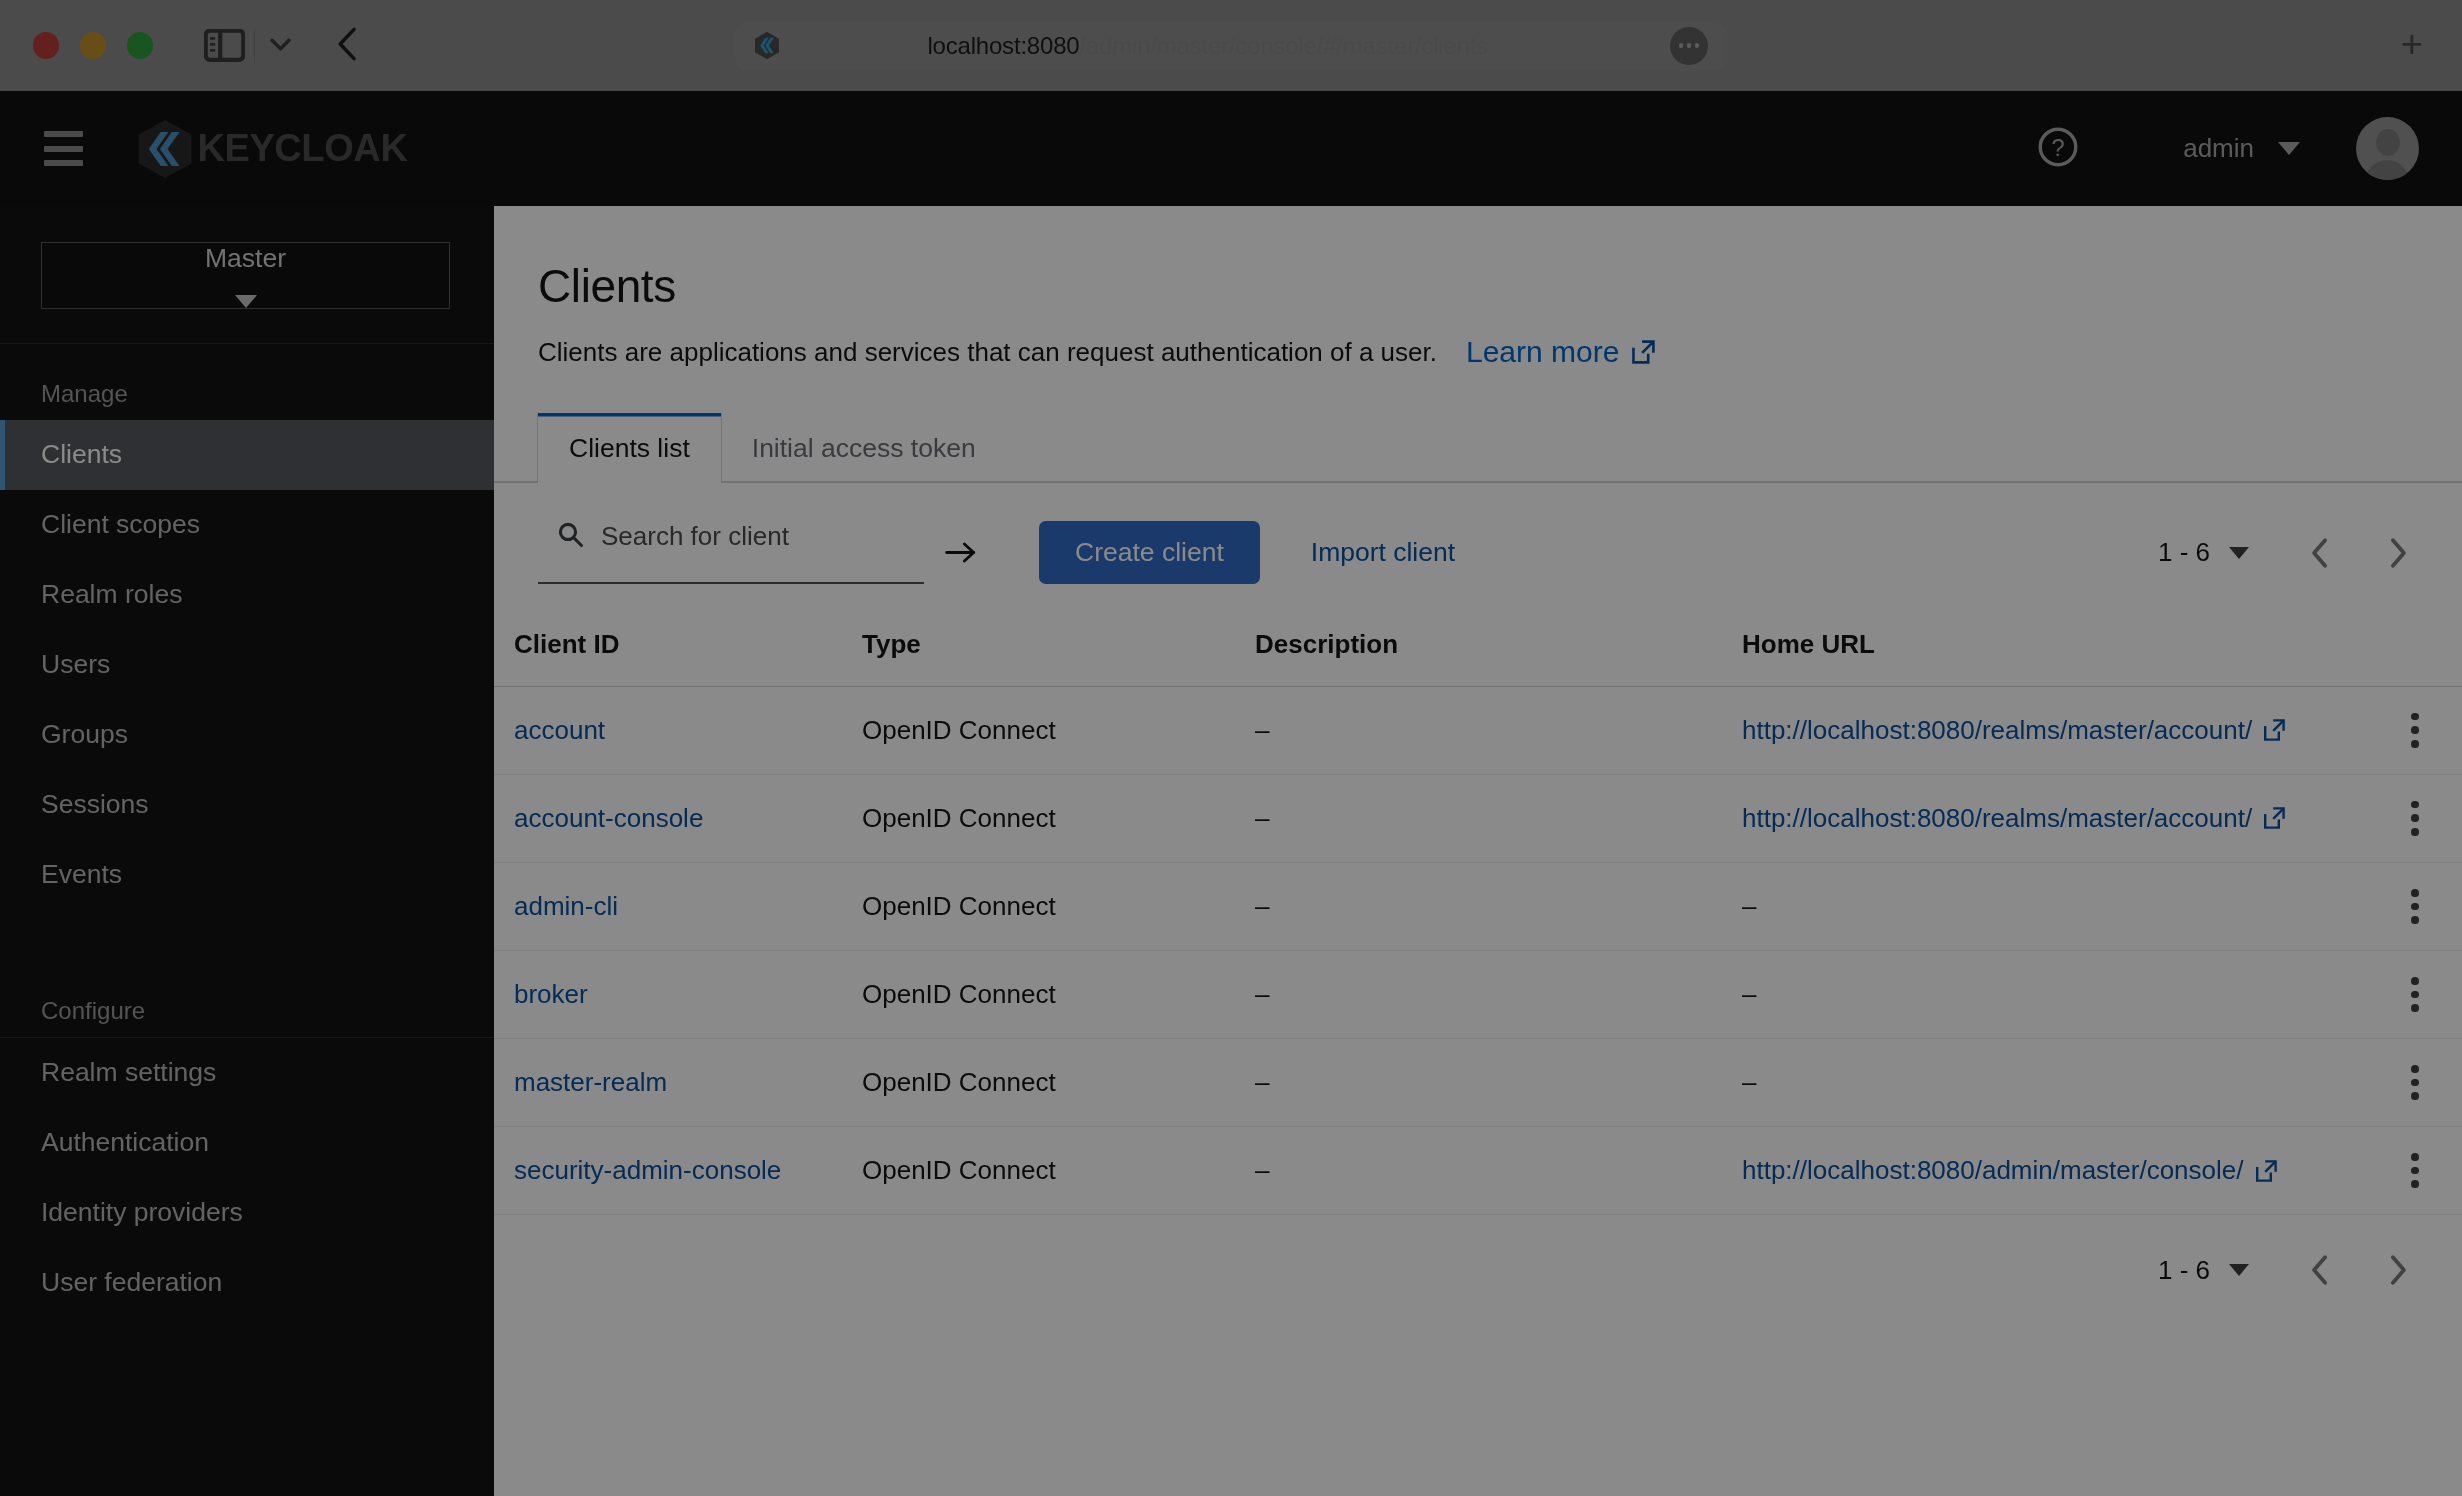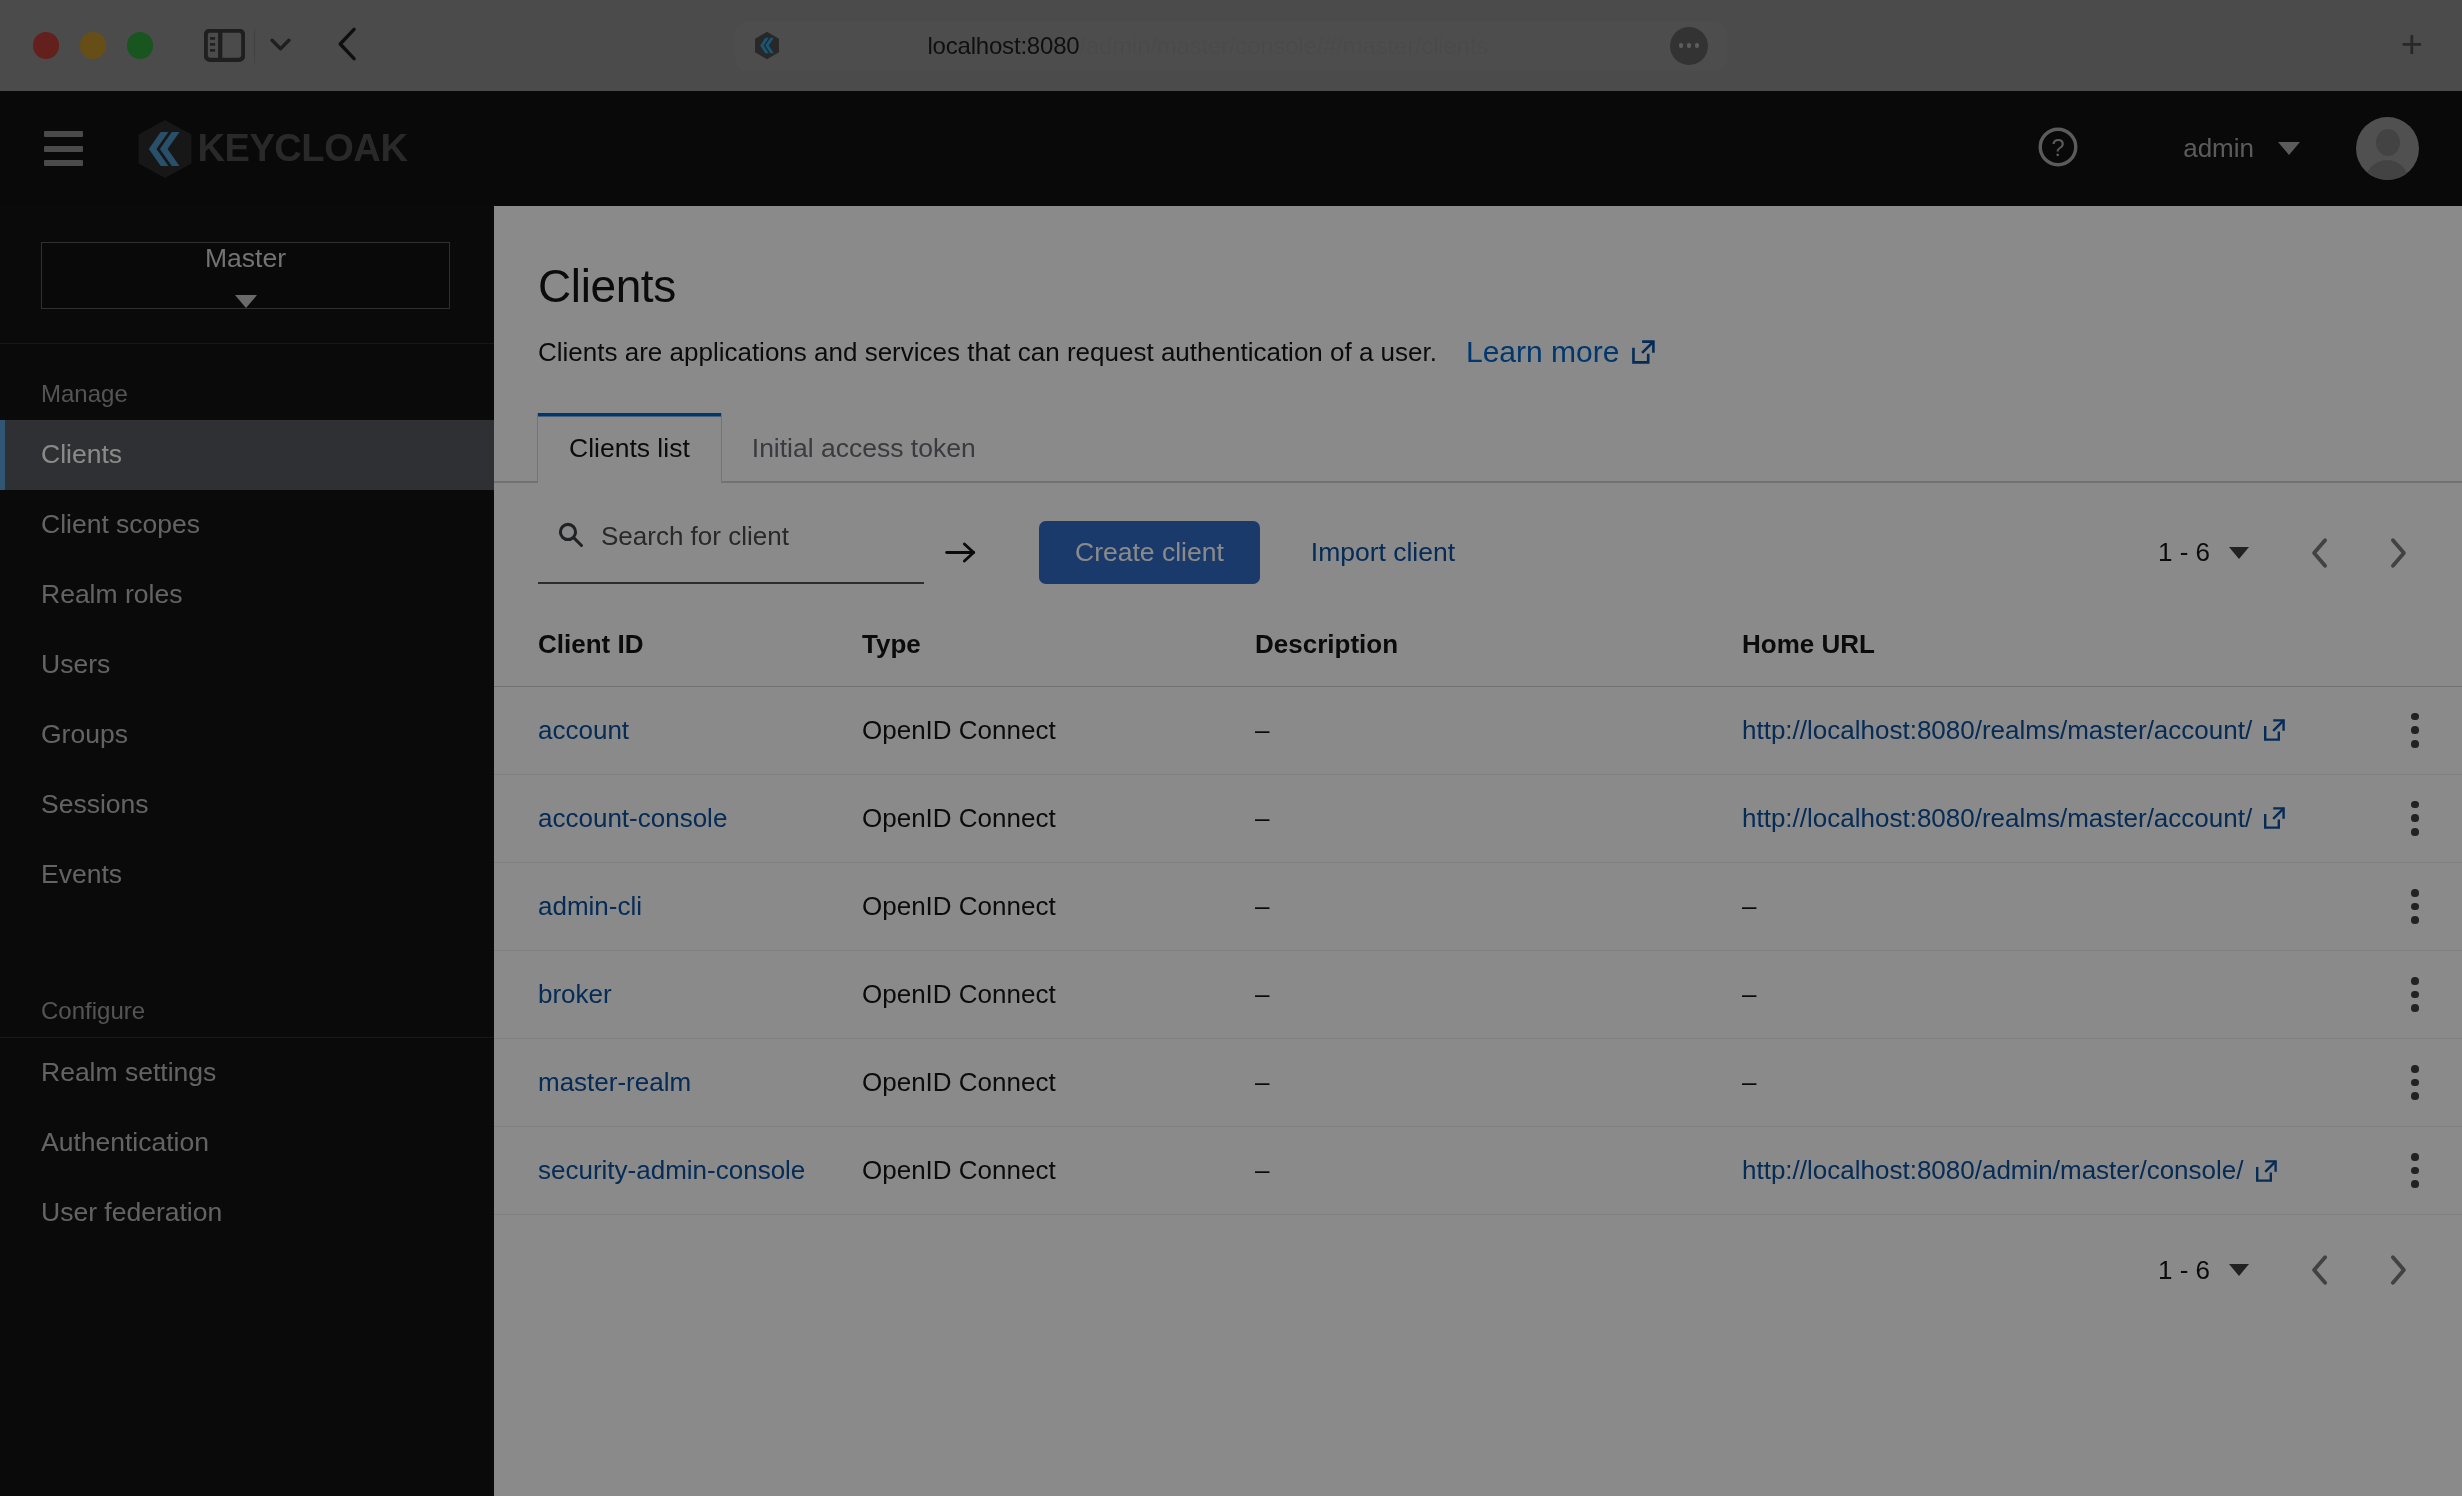--- a/index.html
+++ b/index.html
@@ -237,21 +237,21 @@
   .tbl { width: 100%; border-collapse: collapse; margin-top: 29px; }
   .tbl th {
     text-align: left; font-size: 26px; color: #151515; font-weight: bold;
     padding: 13.7px 0 26px 0; border-bottom: 1.7px solid #d2d2d2;
   }
   .tbl td {
     font-size: 26px; color: #151515;
     padding: 26px 0; border-bottom: 1.7px solid #ededed;
     vertical-align: middle;
   }
-  .tbl th:first-child, .tbl td:first-child { padding-left: 44px; }
+  .tbl th:first-child, .tbl td:first-child { padding-left: 20px; }
   .col-id { width: 368px; }
   .col-type { width: 393px; }
   .col-desc { width: 487px; }
   .col-url { width: auto; }
   .col-kebab { width: 94px; }
   .cell-link { color: #0a50a1; cursor: pointer; }
   .url-cell { display: inline-flex; align-items: center; color: #0a50a1; cursor: pointer; }
   .url-cell .ext { margin-left: 10.3px; display: flex; }
   .kebab {
     display: flex; flex-direction: column; gap: 6px;
@@ -394,20 +394,23 @@
     <div class="nav-spacer"></div>
     <div class="nav-group-title">Configure</div>
     <div class="nav-divider"></div>
     <div class="nav-item">
       <span>Realm settings</span>
     </div>
     <div class="nav-item">
       <span>Authentication</span>
     </div>
     <div class="nav-item">
+      <span>Identity providers</span>
+    </div>
+    <div class="nav-item">
       <span>User federation</span>
     </div>
   </div>
 
   <div class="main">
     <div class="page-head">
       <h1 class="page-title">Clients</h1>
       <div class="page-subtitle-row">
         <span class="page-subtitle">Clients are applications and services that can request authentication of a user.</span>
         <span class="learn-more">

